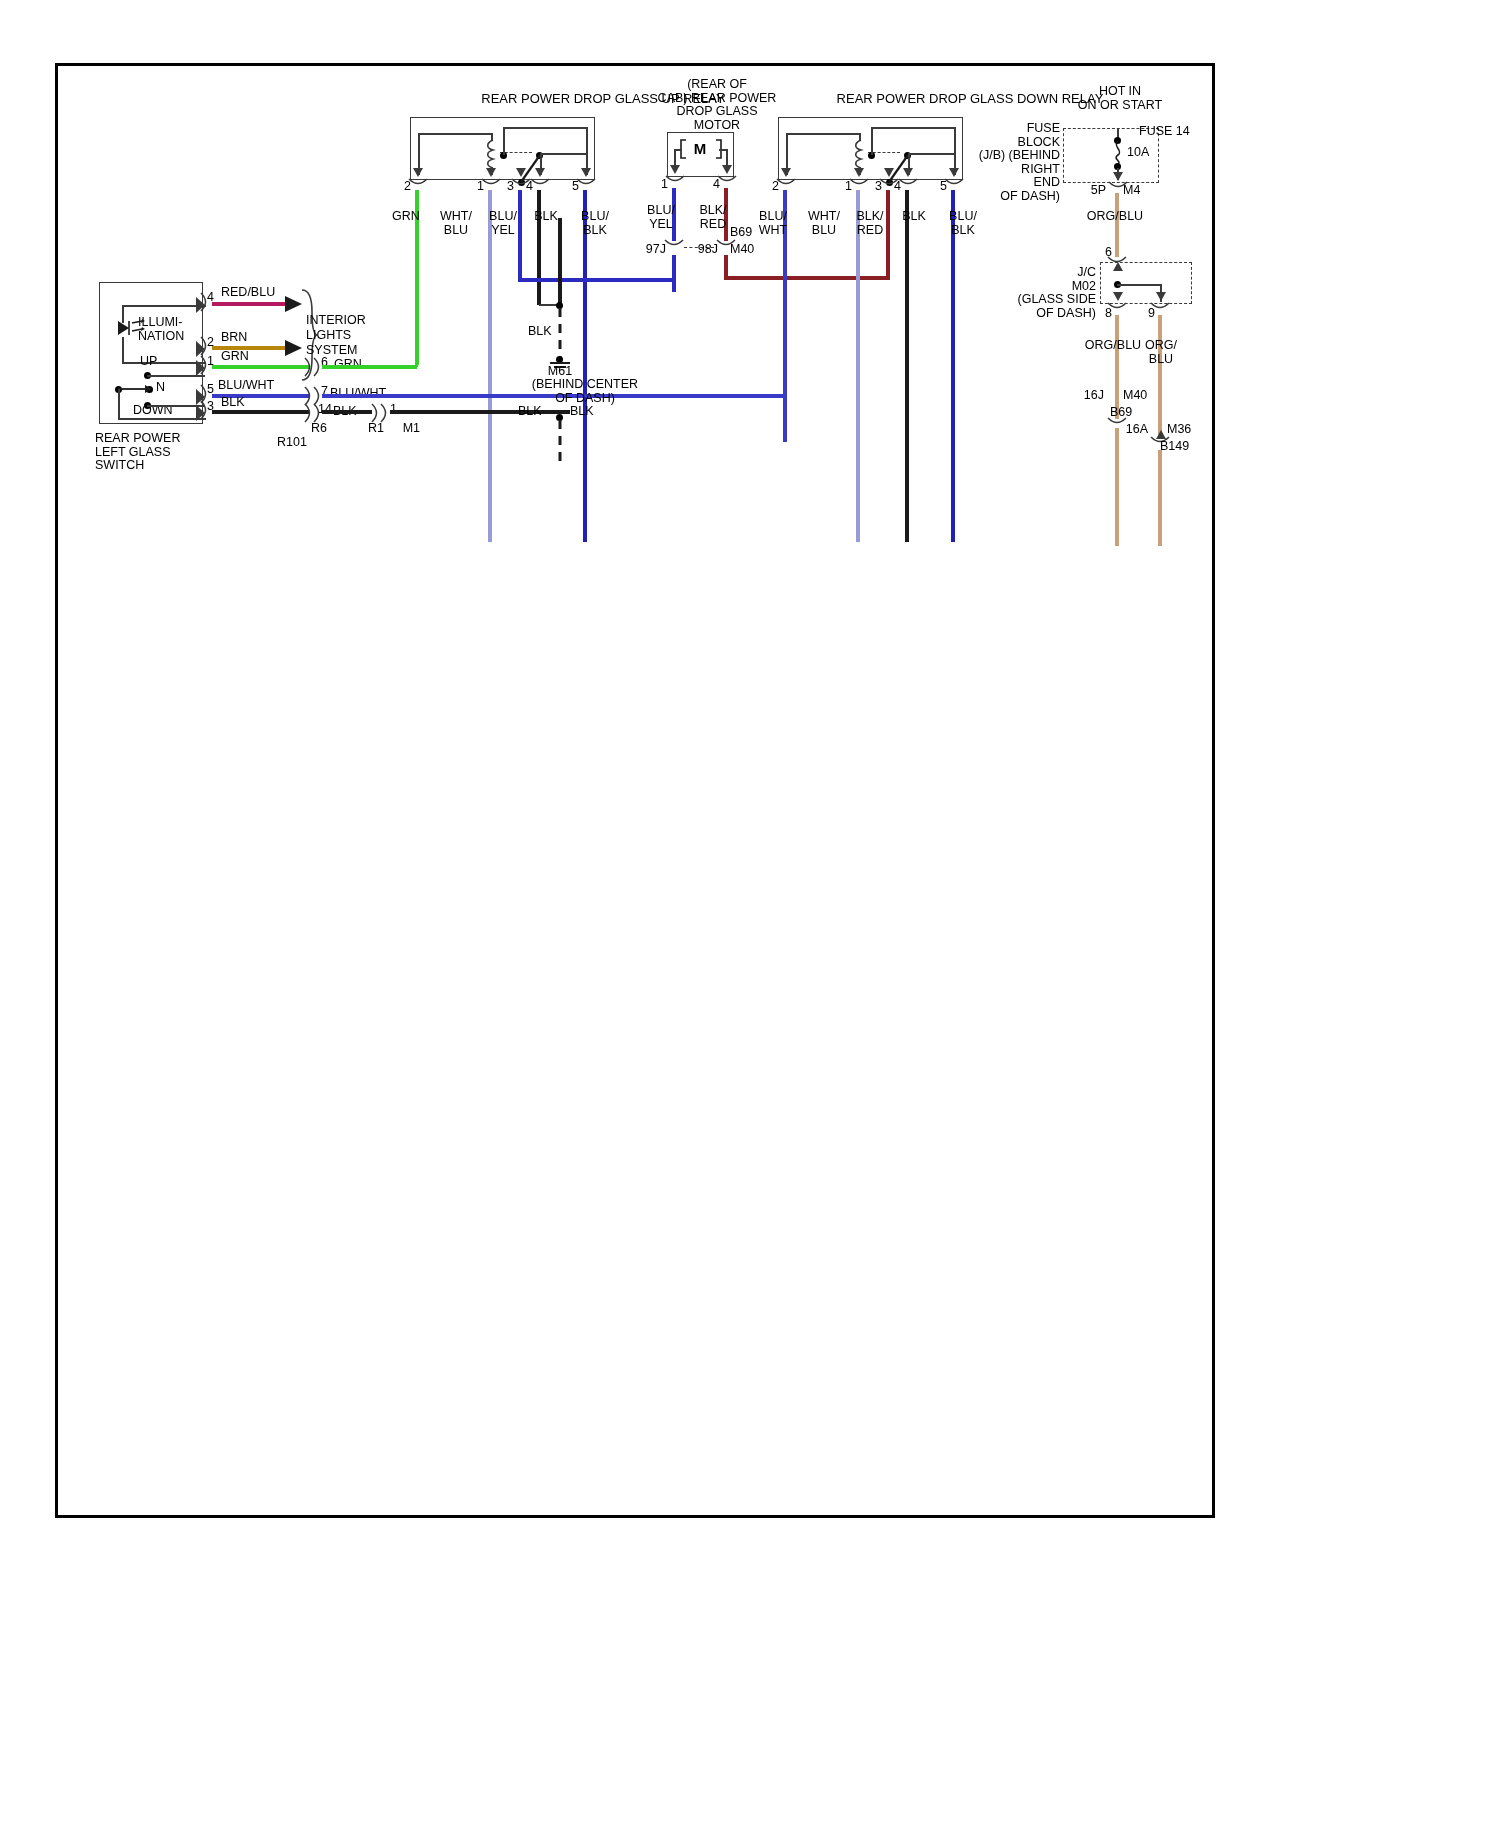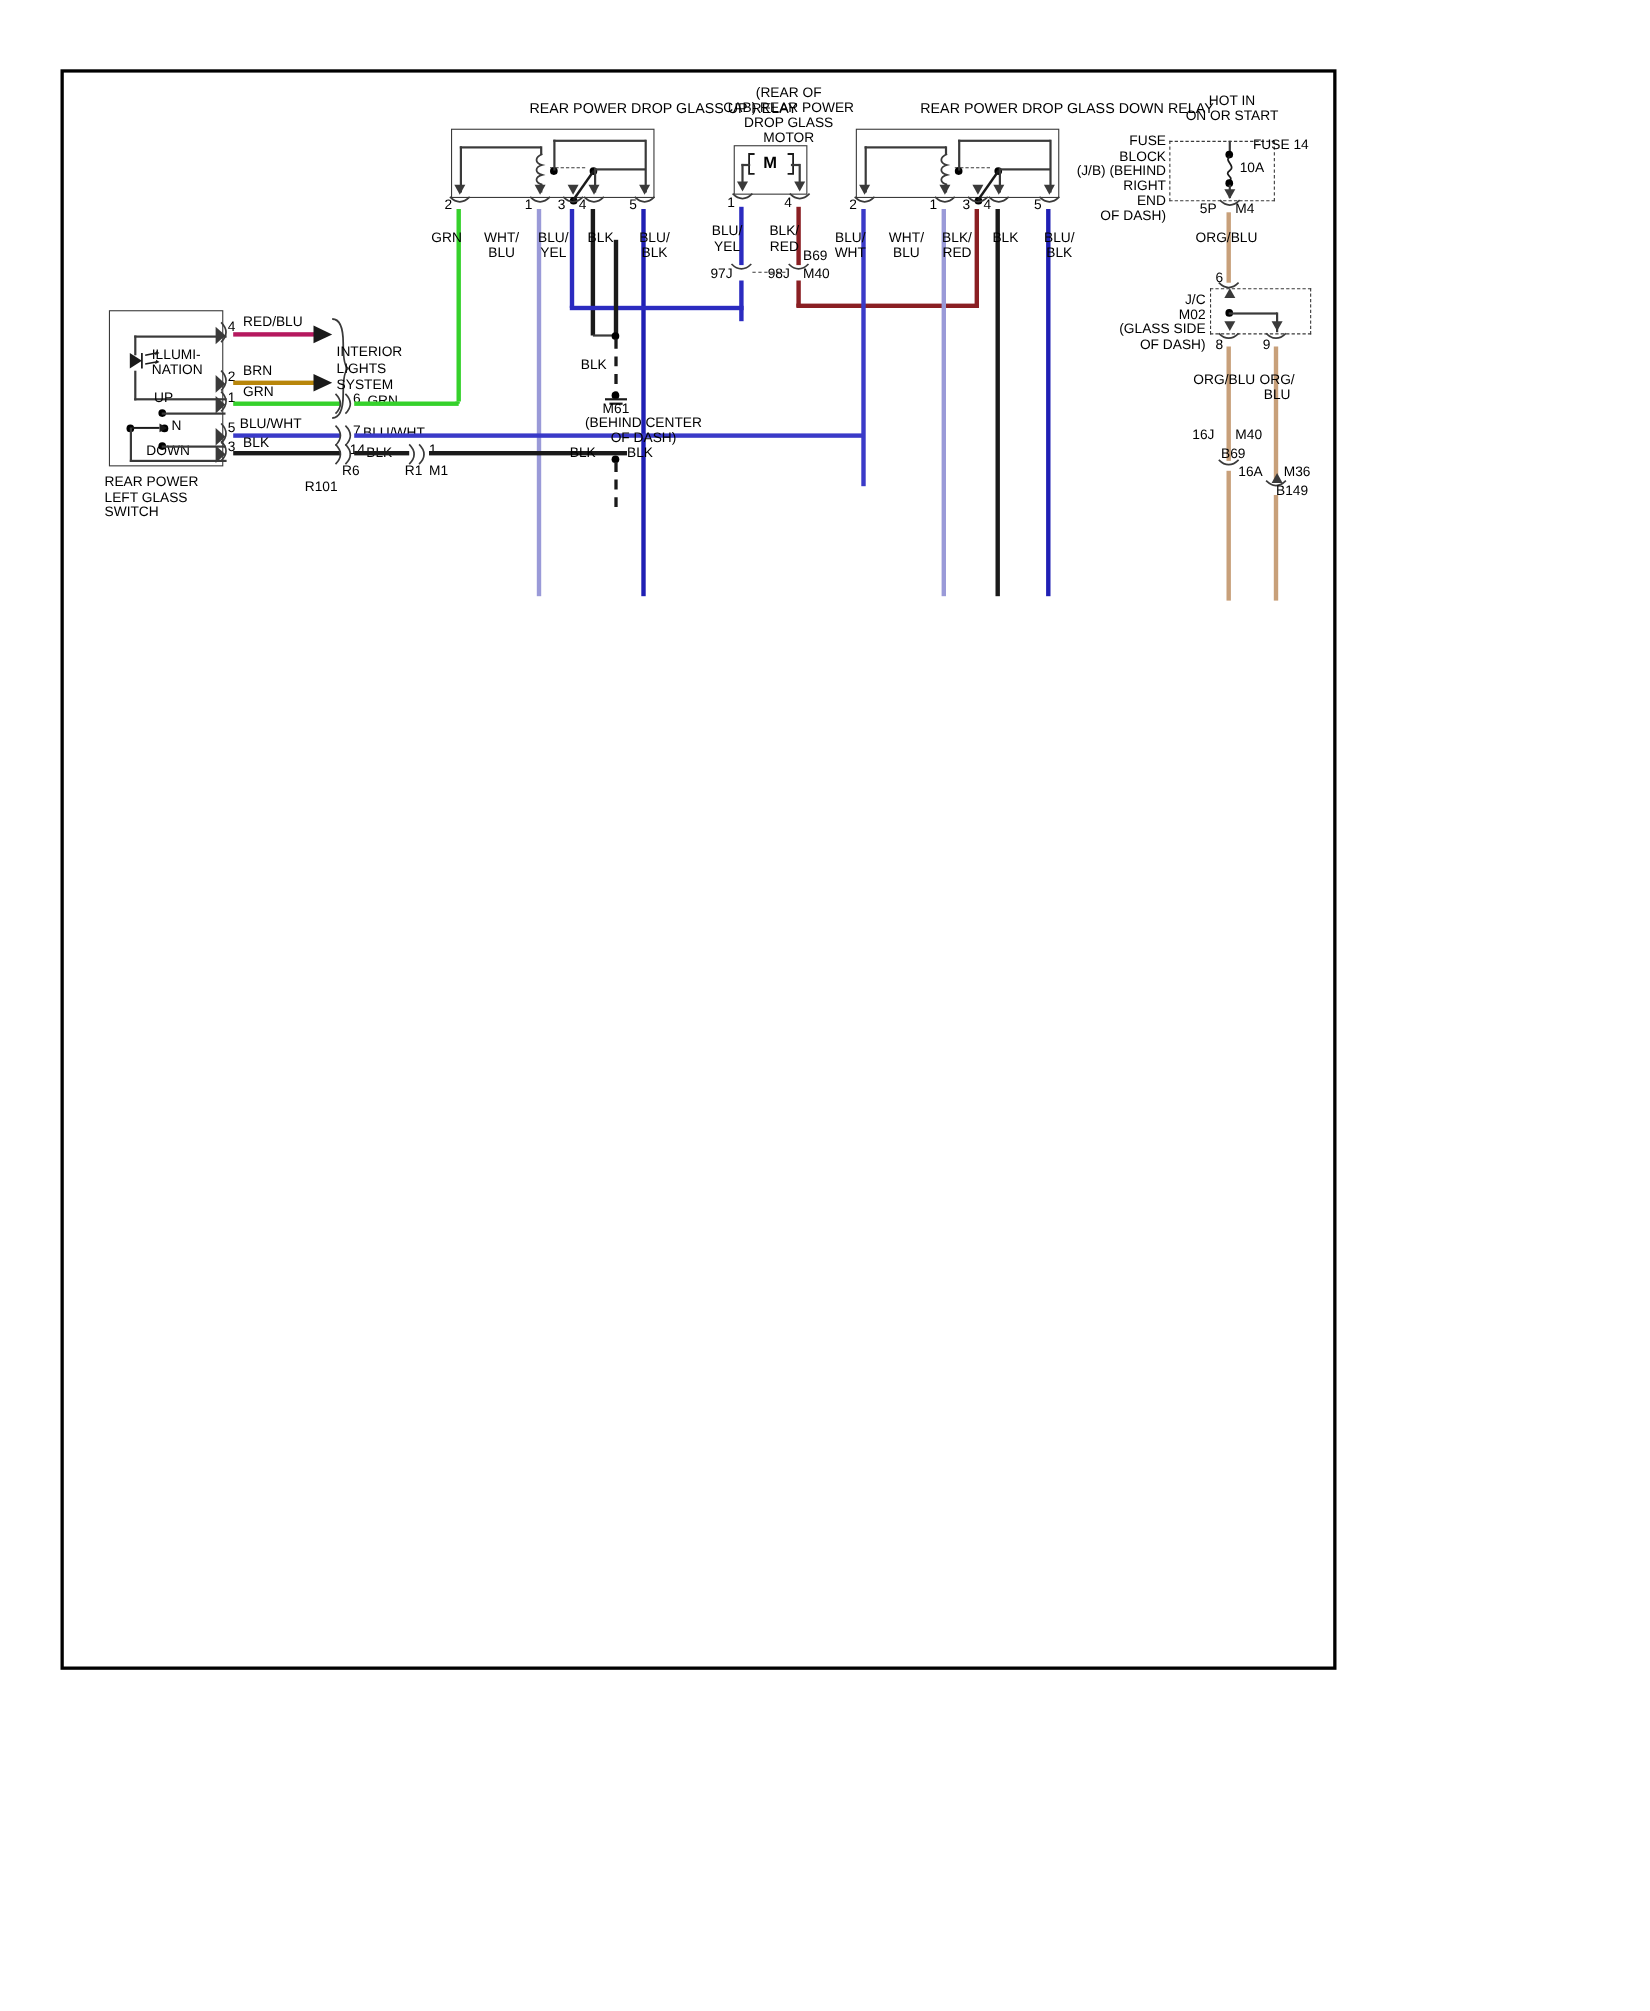--- a/index.html
+++ b/index.html
@@ -451,21 +451,21 @@
   <div class="txt" style="left:311px;top:422px;width:30px;">R6</div>
 
   <svg style="position:absolute;left:372px;top:404px;" width="11" height="18">
       <path d="M0 0 Q9 9 0 18" fill="none" stroke="#3a3a3a" stroke-width="1.5"></path>
     </svg>
   <svg style="position:absolute;left:381px;top:404px;" width="11" height="18">
       <path d="M0 0 Q9 9 0 18" fill="none" stroke="#3a3a3a" stroke-width="1.5"></path>
     </svg>
   <div class="txt" style="left:390px;top:403px;width:16px;">1</div>
   <div class="txt" style="left:368px;top:422px;width:26px;">R1</div>
-  <div class="txt" style="left:390px;top:422px;width:30px;">M1</div>
+  <div class="txt" style="left:390px;top:422px;width:30px;text-align:right;">M1</div>
   <div class="w" style="left:390px;top:410px;width:180px;height:4px;background:#1a1a1a;"></div>
   <div class="txt" style="left:518px;top:405px;width:40px;">BLK</div>
   <div class="txt" style="left:570px;top:405px;width:40px;">BLK</div>
 
   <div class="w" style="left:558px;top:218px;width:4px;height:86px;background:#1a1a1a;"></div>
   <div class="hr" style="left:539px;top:304px;width:23px;"></div>
   <div class="dot" style="left:556px;top:302px;"></div>
   <div class="txt" style="left:528px;top:325px;width:40px;">BLK</div>
   <svg style="position:absolute;left:556px;top:308px;" width="8" height="52">
     <line x1="4" y1="0" x2="4" y2="52" stroke="#1a1a1a" stroke-width="3" stroke-dasharray="9,7"></line>

